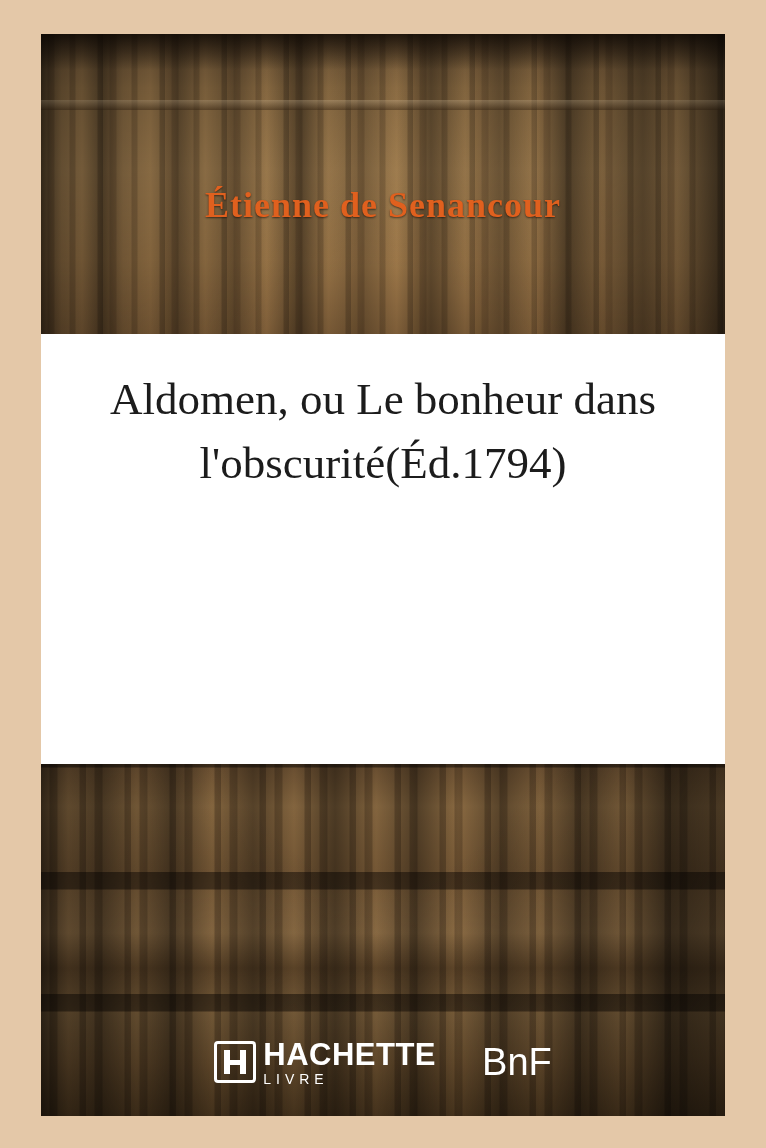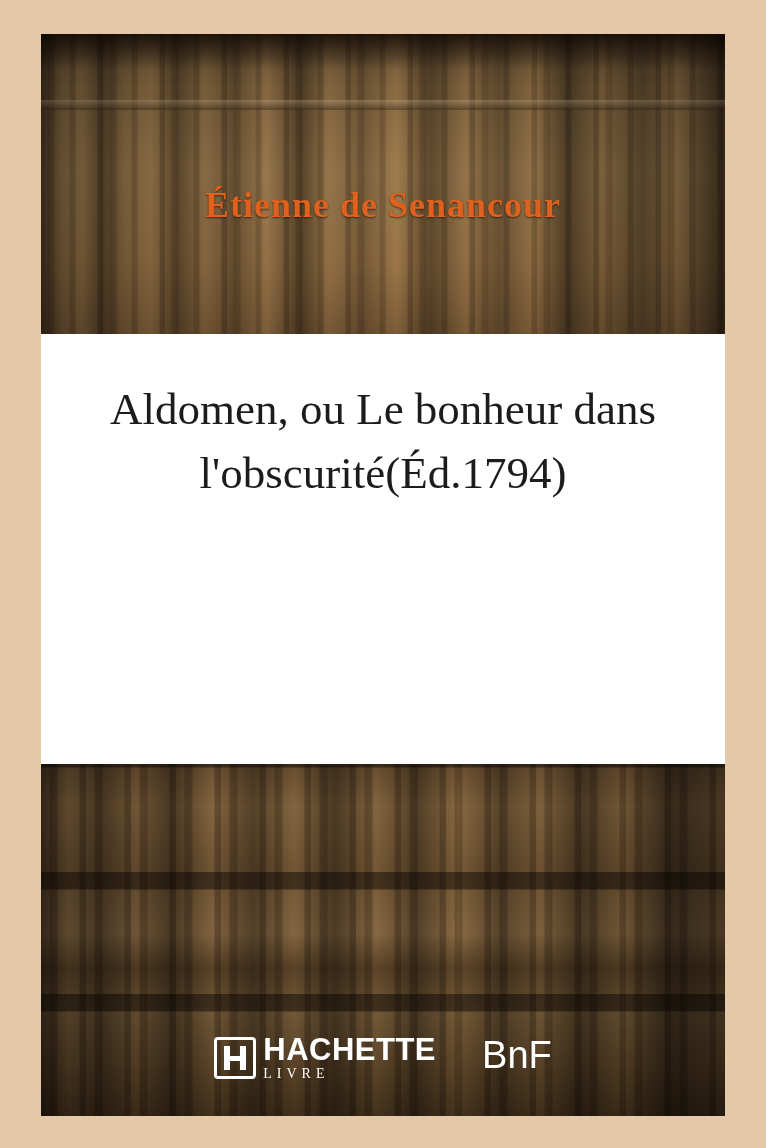--- a/index.html
+++ b/index.html
@@ -154,37 +154,37 @@
     top: 300px;
     width: 100%;
     height: 430px;
     background: #ffffff;
     z-index: 5;
   }
   .title {
     position: absolute;
     left: 42px;
     right: 42px;
-    top: 44px;
+    top: 34px;
     text-align: center;
     font-family: "Liberation Serif", serif;
     font-size: 45px;
     line-height: 1.42;
     color: #1c1c1c;
   }
 
   
   .logos {
     position: absolute;
     left: 0;
     right: 0;
     bottom: 26px;
     height: 56px;
     display: flex;
-    align-items: flex-start;
+    align-items: center;
     justify-content: center;
     gap: 46px;
     z-index: 6;
   }
   .hachette {
     display: flex;
     align-items: center;
     gap: 7px;
   }
   .hachette-mark {
@@ -218,21 +218,21 @@
     line-height: 1;
   }
   .hachette-name {
     font-family: "Liberation Sans", sans-serif;
     font-size: 31px;
     font-weight: bold;
     color: #ffffff;
     letter-spacing: .5px;
   }
   .hachette-sub {
-    font-family: Liberation Serif, serif;
+    font-family: Liberation Sans, sans-serif;
     font-size: 14px;
     color: #ffffff;
     letter-spacing: 5px;
     margin-top: 2px;
   }
   .bnf {
     font-family: "Liberation Sans", sans-serif;
     font-size: 38px;
     font-weight: normal;
     color: #ffffff;

